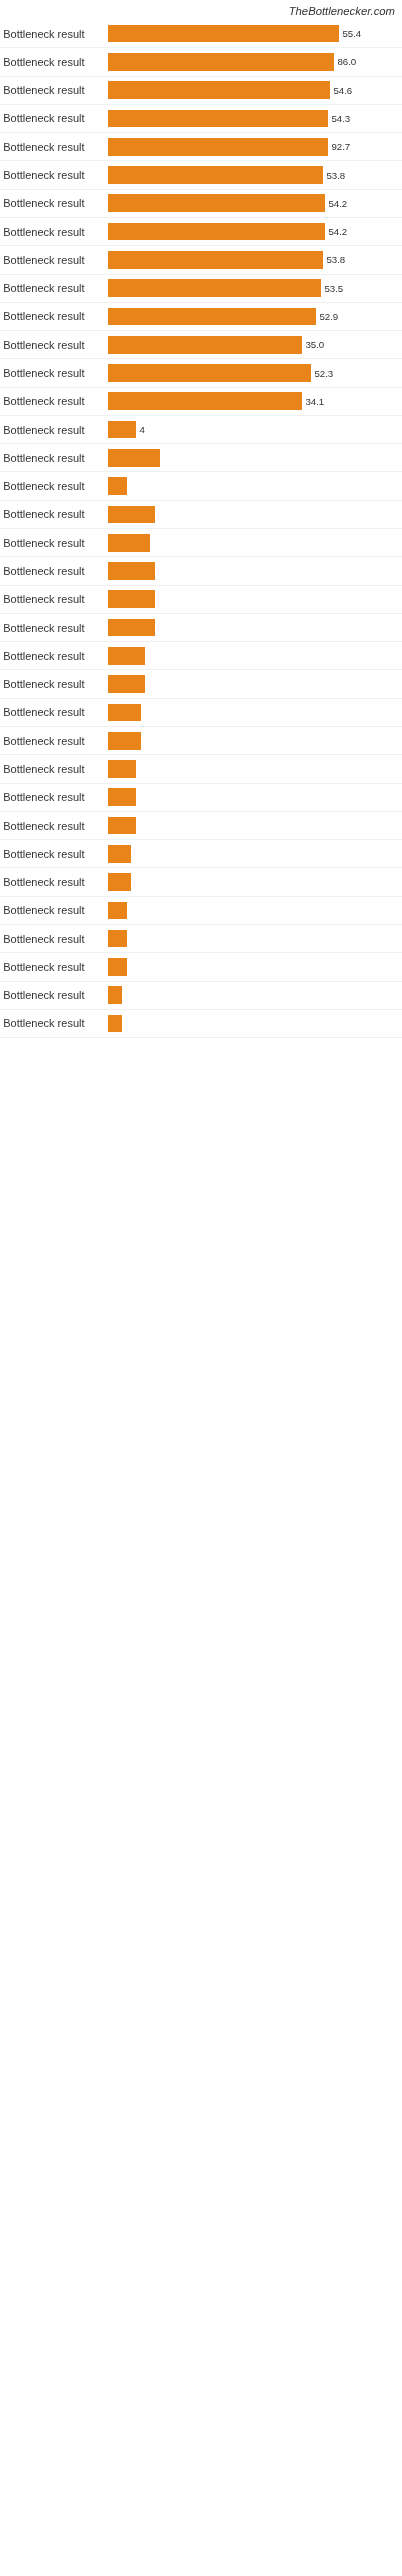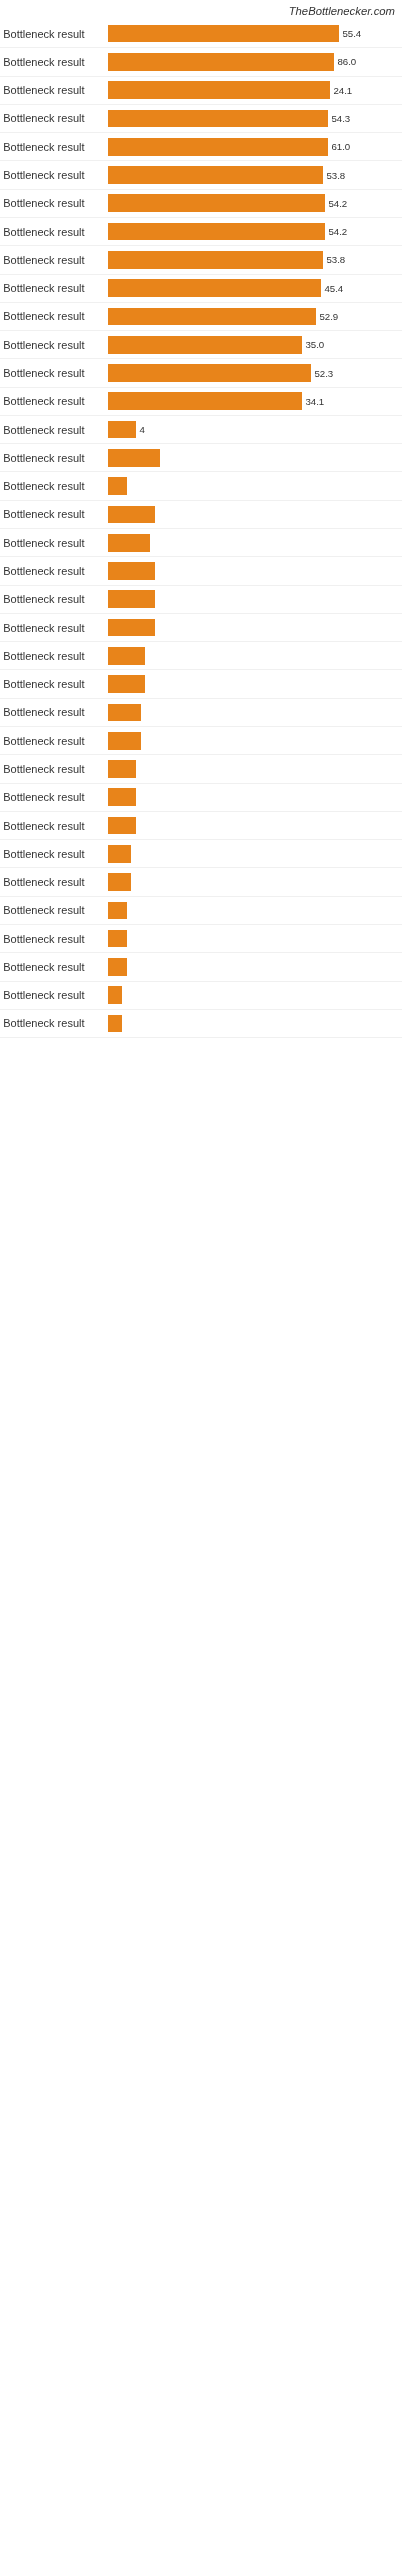--- a/index.html
+++ b/index.html
@@ -82,35 +82,35 @@
       <div class="bar-label">Bottleneck result</div>
       <div class="bar-container">
         <div class="bar" style="width: 226px;"></div>
         <span class="bar-value">86.0</span>
       </div>
     </div>
     <div class="bar-row">
       <div class="bar-label">Bottleneck result</div>
       <div class="bar-container">
         <div class="bar" style="width: 222px;"></div>
-        <span class="bar-value">24.1</span>
+        <span class="bar-value">54.6</span>
       </div>
     </div>
     <div class="bar-row">
       <div class="bar-label">Bottleneck result</div>
       <div class="bar-container">
         <div class="bar" style="width: 220px;"></div>
         <span class="bar-value">54.3</span>
       </div>
     </div>
     <div class="bar-row">
       <div class="bar-label">Bottleneck result</div>
       <div class="bar-container">
         <div class="bar" style="width: 220px;"></div>
-        <span class="bar-value">61.0</span>
+        <span class="bar-value">92.7</span>
       </div>
     </div>
     <div class="bar-row">
       <div class="bar-label">Bottleneck result</div>
       <div class="bar-container">
         <div class="bar" style="width: 215px;"></div>
         <span class="bar-value">53.8</span>
       </div>
     </div>
     <div class="bar-row">
@@ -131,21 +131,21 @@
       <div class="bar-label">Bottleneck result</div>
       <div class="bar-container">
         <div class="bar" style="width: 215px;"></div>
         <span class="bar-value">53.8</span>
       </div>
     </div>
     <div class="bar-row">
       <div class="bar-label">Bottleneck result</div>
       <div class="bar-container">
         <div class="bar" style="width: 213px;"></div>
-        <span class="bar-value">45.4</span>
+        <span class="bar-value">53.5</span>
       </div>
     </div>
     <div class="bar-row">
       <div class="bar-label">Bottleneck result</div>
       <div class="bar-container">
         <div class="bar" style="width: 208px;"></div>
         <span class="bar-value">52.9</span>
       </div>
     </div>
     <div class="bar-row">

